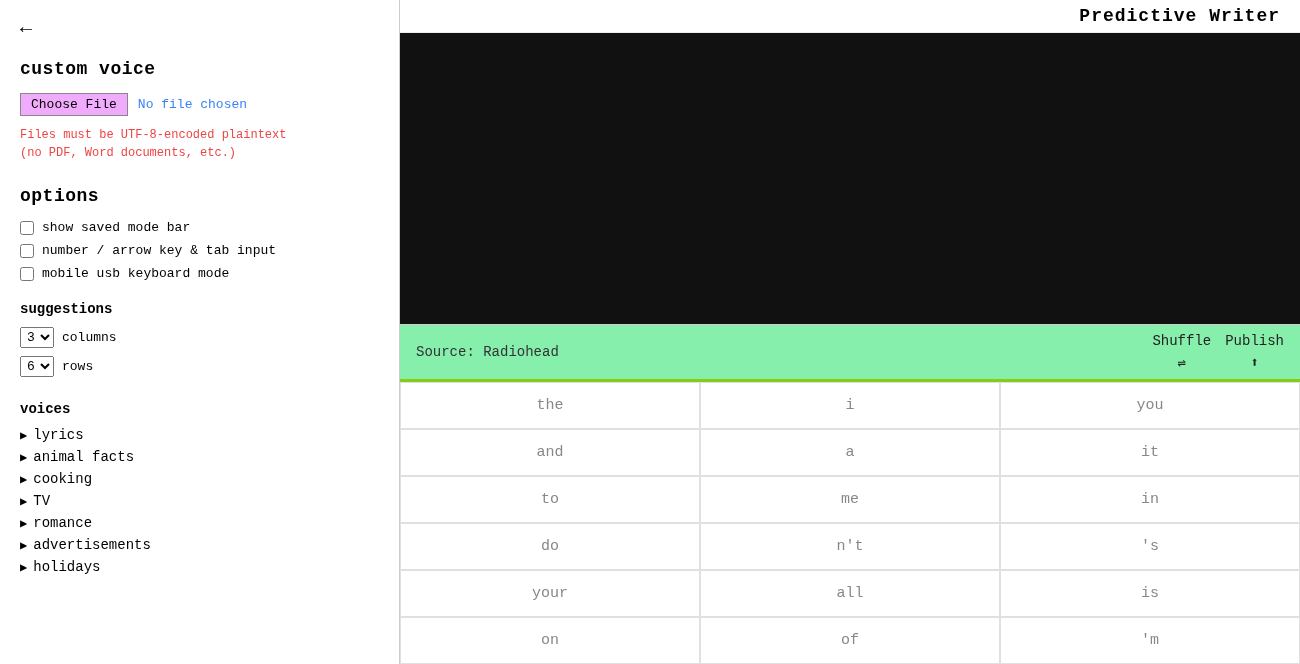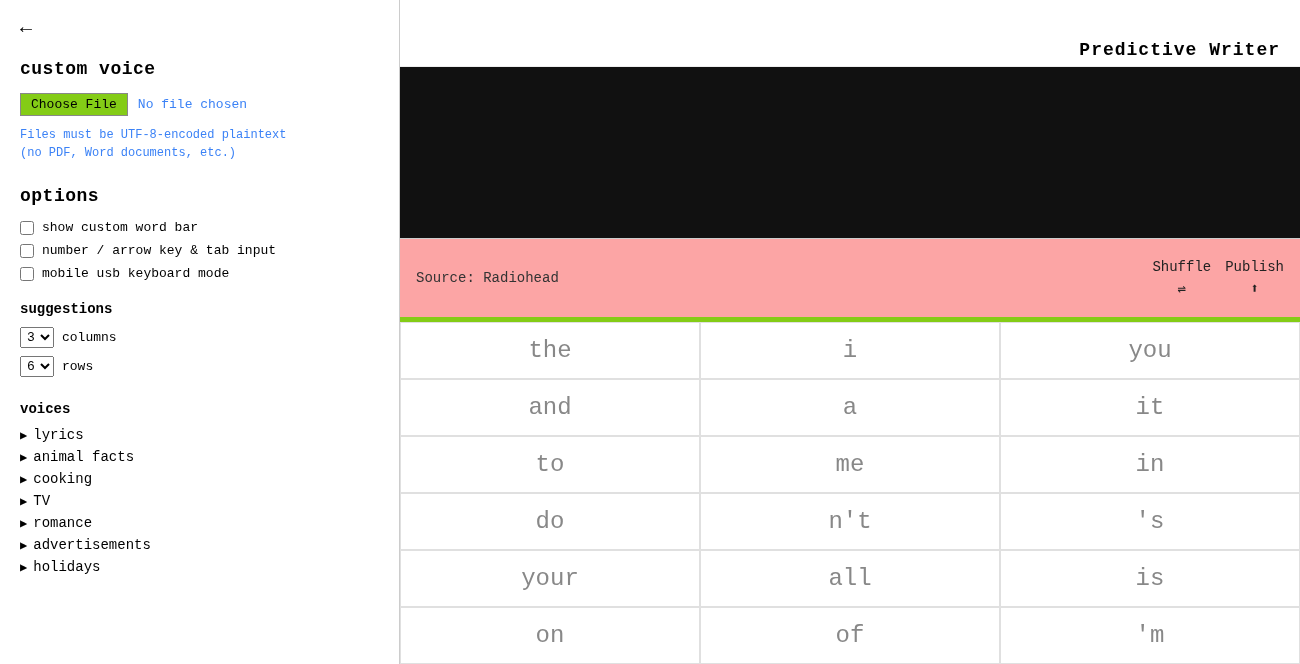--- a/index.html
+++ b/index.html
@@ -47,34 +47,34 @@
     .file-upload-row {
       display: flex;
       align-items: center;
       gap: 10px;
       margin-bottom: 10px;
     }
 
     .choose-file-btn {
       padding: 3px 10px;
       border: 1px solid #888;
-      background: #84cc16;
+      background: #f0abfc;
       font-family: 'Courier New', Courier, monospace;
       font-size: 13px;
       cursor: pointer;
     }
 
     .no-file-text {
       font-size: 13px;
       color: #3b82f6;
     }
 
     .file-hint {
       font-size: 12px;
-      color: #3b82f6;
+      color: #ef4444;
       margin-bottom: 24px;
       line-height: 1.5;
     }
 
     .options-section {
       margin-bottom: 20px;
     }
 
     .checkbox-row {
       display: flex;
@@ -151,37 +151,36 @@
       justify-content: flex-end;
       padding: 6px 20px;
       border-bottom: 1px solid #eee;
     }
 
     .app-title {
       font-family: 'Courier New', Courier, monospace;
       font-size: 18px;
       font-weight: bold;
       letter-spacing: 1px;
-      margin-top: 34px;
     }
 
     #text-area-wrapper {
       background: #111;
       flex: 1;
       overflow: hidden;
     }
 
     #source-bar {
-      background: #fca5a5;
+      background: #86efac;
       display: flex;
       align-items: center;
       justify-content: space-between;
-      padding: 20px 16px;
+      padding: 8px 16px;
       border-top: 1px solid #ccc;
-      border-bottom: 5px solid #84cc16;
+      border-bottom: 3px solid #84cc16;
     }
 
     .source-label {
       font-size: 14px;
       font-family: 'Courier New', Courier, monospace;
       color: #333;
     }
 
     .source-actions {
       display: flex;
@@ -207,21 +206,21 @@
       grid-template-columns: repeat(3, 1fr);
       flex: 0 0 auto;
       background: #f8f8f8;
       overflow: hidden;
     }
 
     .suggestion-cell {
       padding: 14px 10px;
       text-align: center;
       font-family: 'Courier New', Courier, monospace;
-      font-size: 24px;
+      font-size: 15px;
       color: #888;
       border: 1px solid #e0e0e0;
       cursor: pointer;
       background: #fff;
       transition: background 0.1s;
     }
   </style>
 </head>
 <body>
 
@@ -236,21 +235,21 @@
     <span class="no-file-text">No file chosen</span>
   </div>
 
   <div class="file-hint">Files must be UTF-8-encoded plaintext<br>(no PDF, Word documents, etc.)</div>
 
   <div class="options-section">
     <div class="section-title">options</div>
 
     <div class="checkbox-row">
       <input type="checkbox" id="cb-show-saved" style="">
-      <label for="cb-show-saved">show custom word bar</label>
+      <label for="cb-show-saved">show saved mode bar</label>
     </div>
     <div class="checkbox-row">
       <input type="checkbox" id="cb-number" style="">
       <label for="cb-number">number / arrow key &amp; tab input</label>
     </div>
     <div class="checkbox-row">
       <input type="checkbox" id="cb-mobile" style="">
       <label for="cb-mobile">mobile usb keyboard mode</label>
     </div>
   </div>

